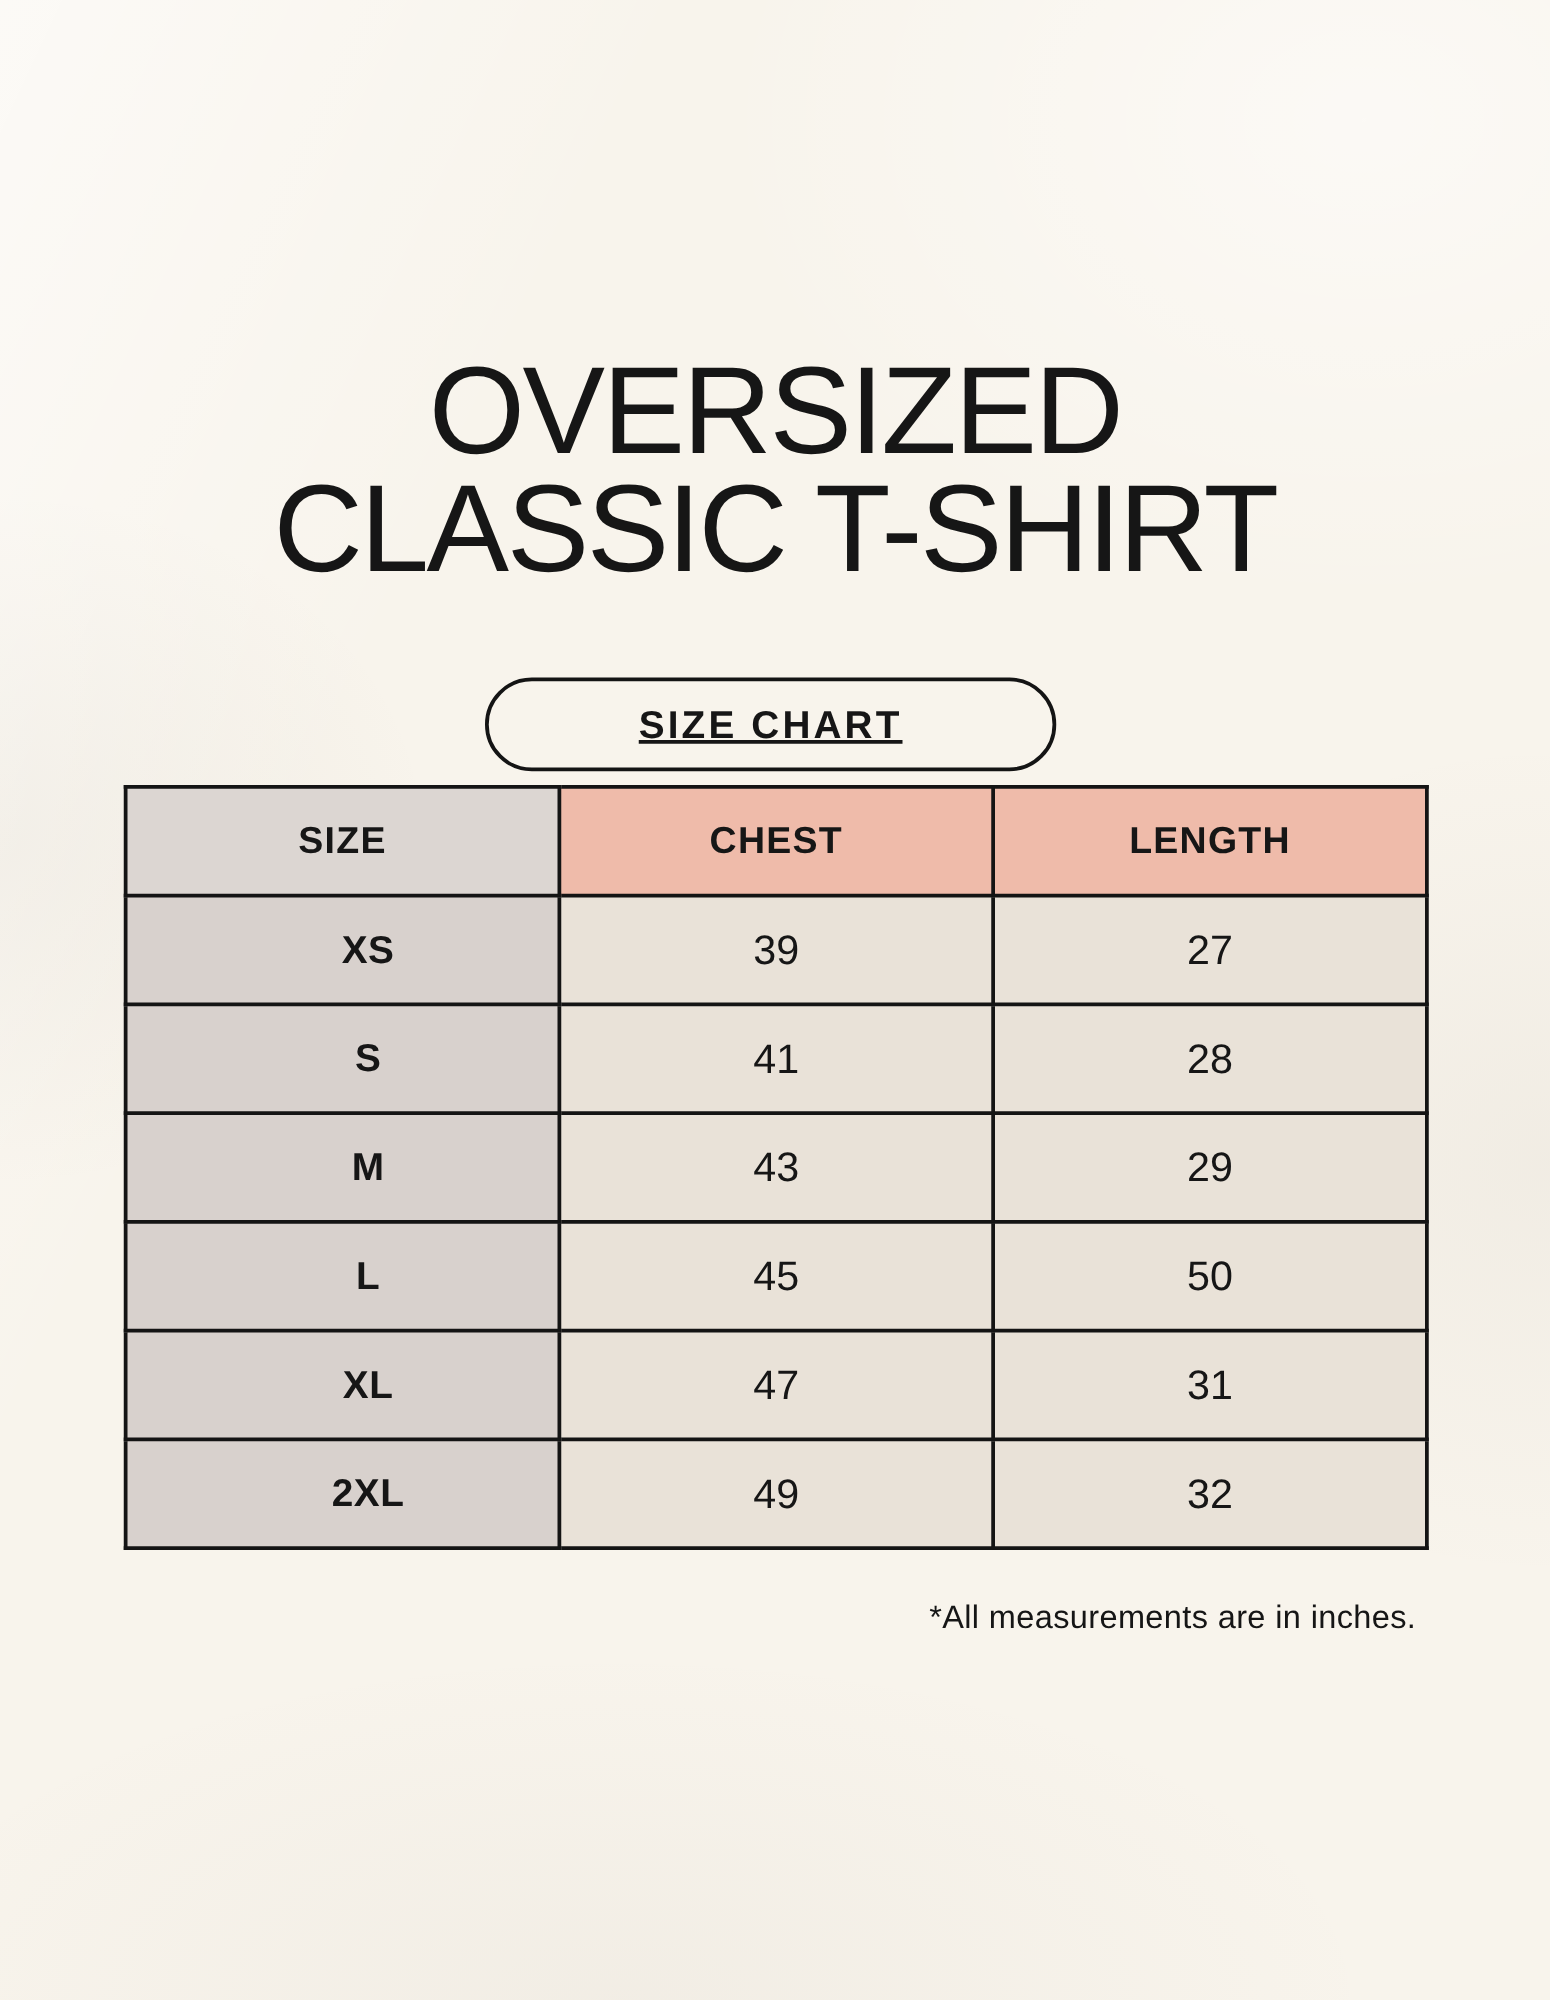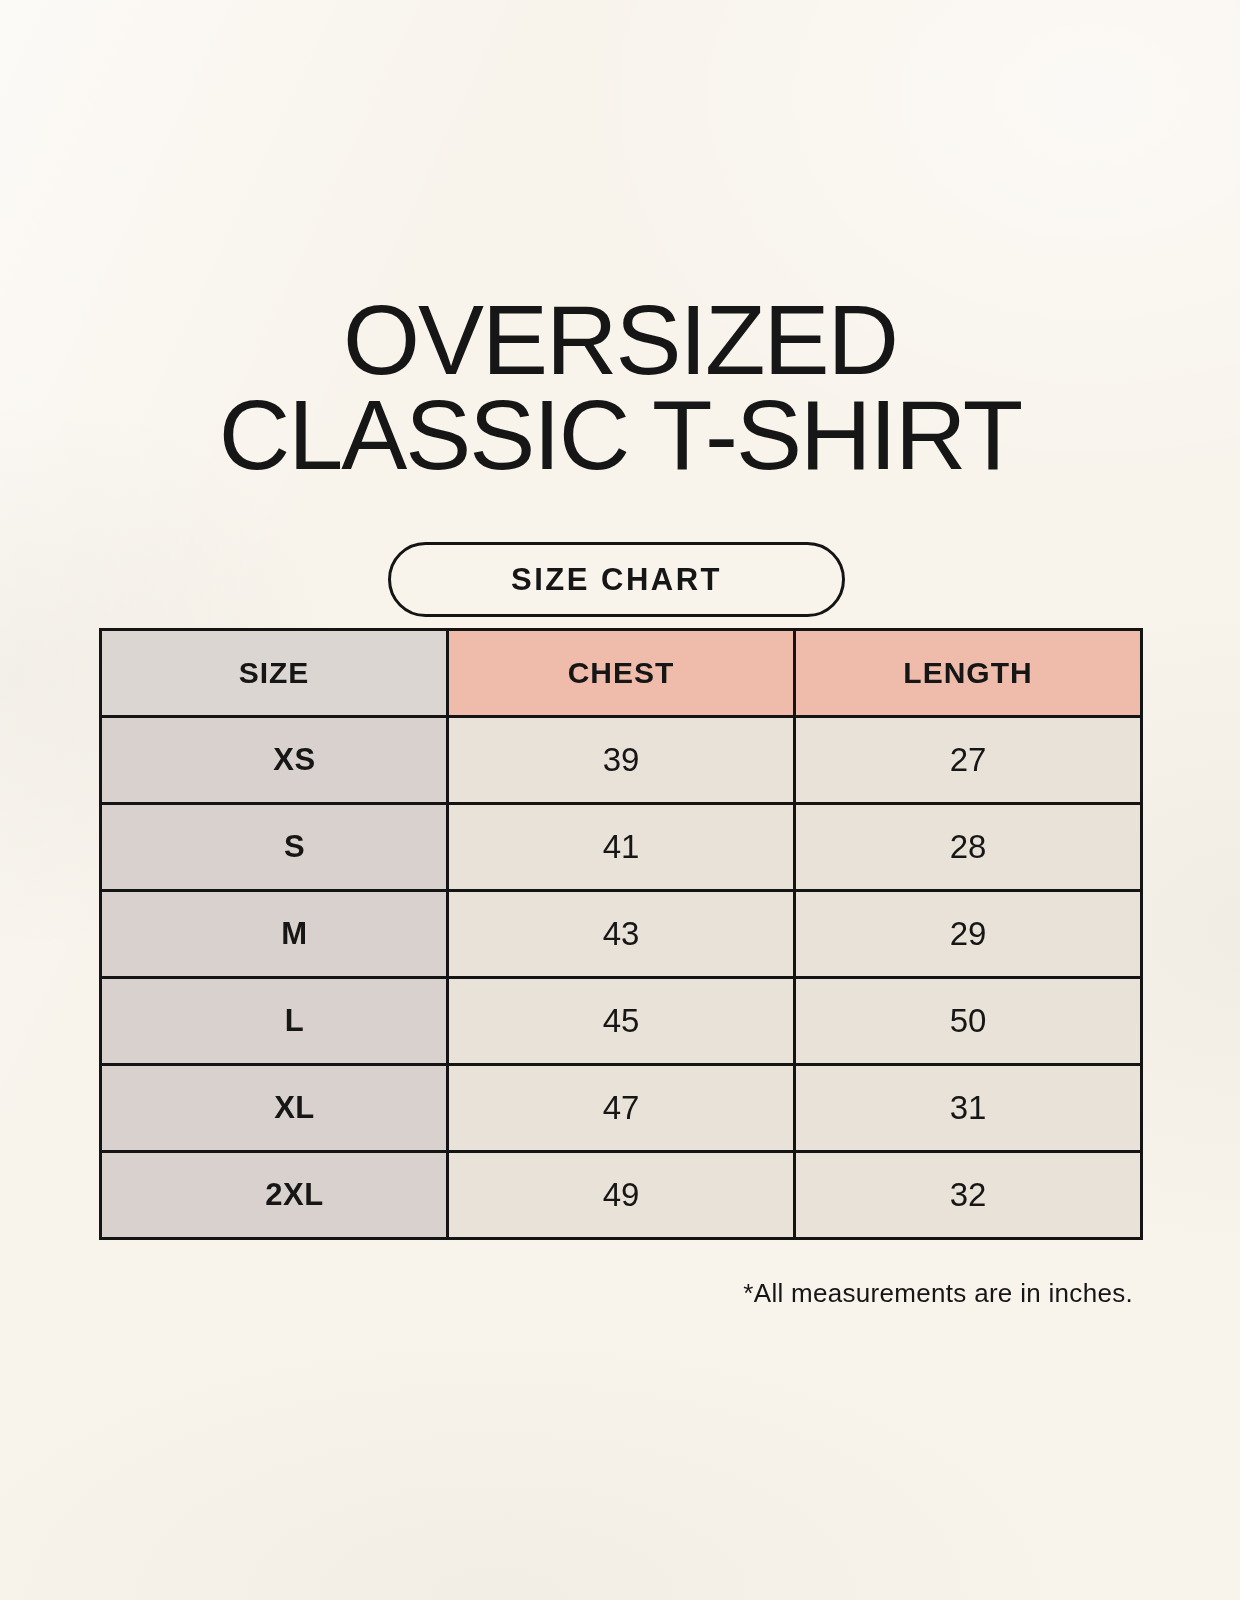--- a/index.html
+++ b/index.html
@@ -22,21 +22,21 @@
     background:
       linear-gradient(115deg, rgba(255,255,255,0.55) 0%, rgba(255,255,255,0) 28%),
       radial-gradient(ellipse 60% 35% at 88% 6%, rgba(255,255,255,0.5), transparent 70%),
       radial-gradient(ellipse 40% 25% at 0% 42%, rgba(125,112,92,0.07), transparent 70%),
       radial-gradient(ellipse 45% 30% at 100% 58%, rgba(125,112,92,0.06), transparent 70%),
       radial-gradient(ellipse 70% 25% at 40% 100%, rgba(125,112,92,0.05), transparent 70%);
     pointer-events: none;
   }
   .title {
     position: absolute;
-    top: 292px;
+    top: 280px;
     left: 0;
     width: 1240px;
     margin: 0;
     text-align: center;
     font-size: 99px;
     line-height: 95px;
     font-weight: 400;
     letter-spacing: -2px;
     color: var(--text, #161616);
   }
@@ -51,20 +51,21 @@
     border: 3px solid var(--border, #141414);
     border-radius: 40px;
     background: transparent;
     display: flex;
     align-items: center;
     justify-content: center;
     font-size: 31px;
     font-weight: 600;
     letter-spacing: 2.5px;
     color: var(--text, #161616);
+    text-decoration: underline;
   }
   table.size-table {
     position: absolute;
     left: 99px;
     top: 628px;
     width: 1044px;
     border-collapse: collapse;
     table-layout: fixed;
   }
   .size-table th,

